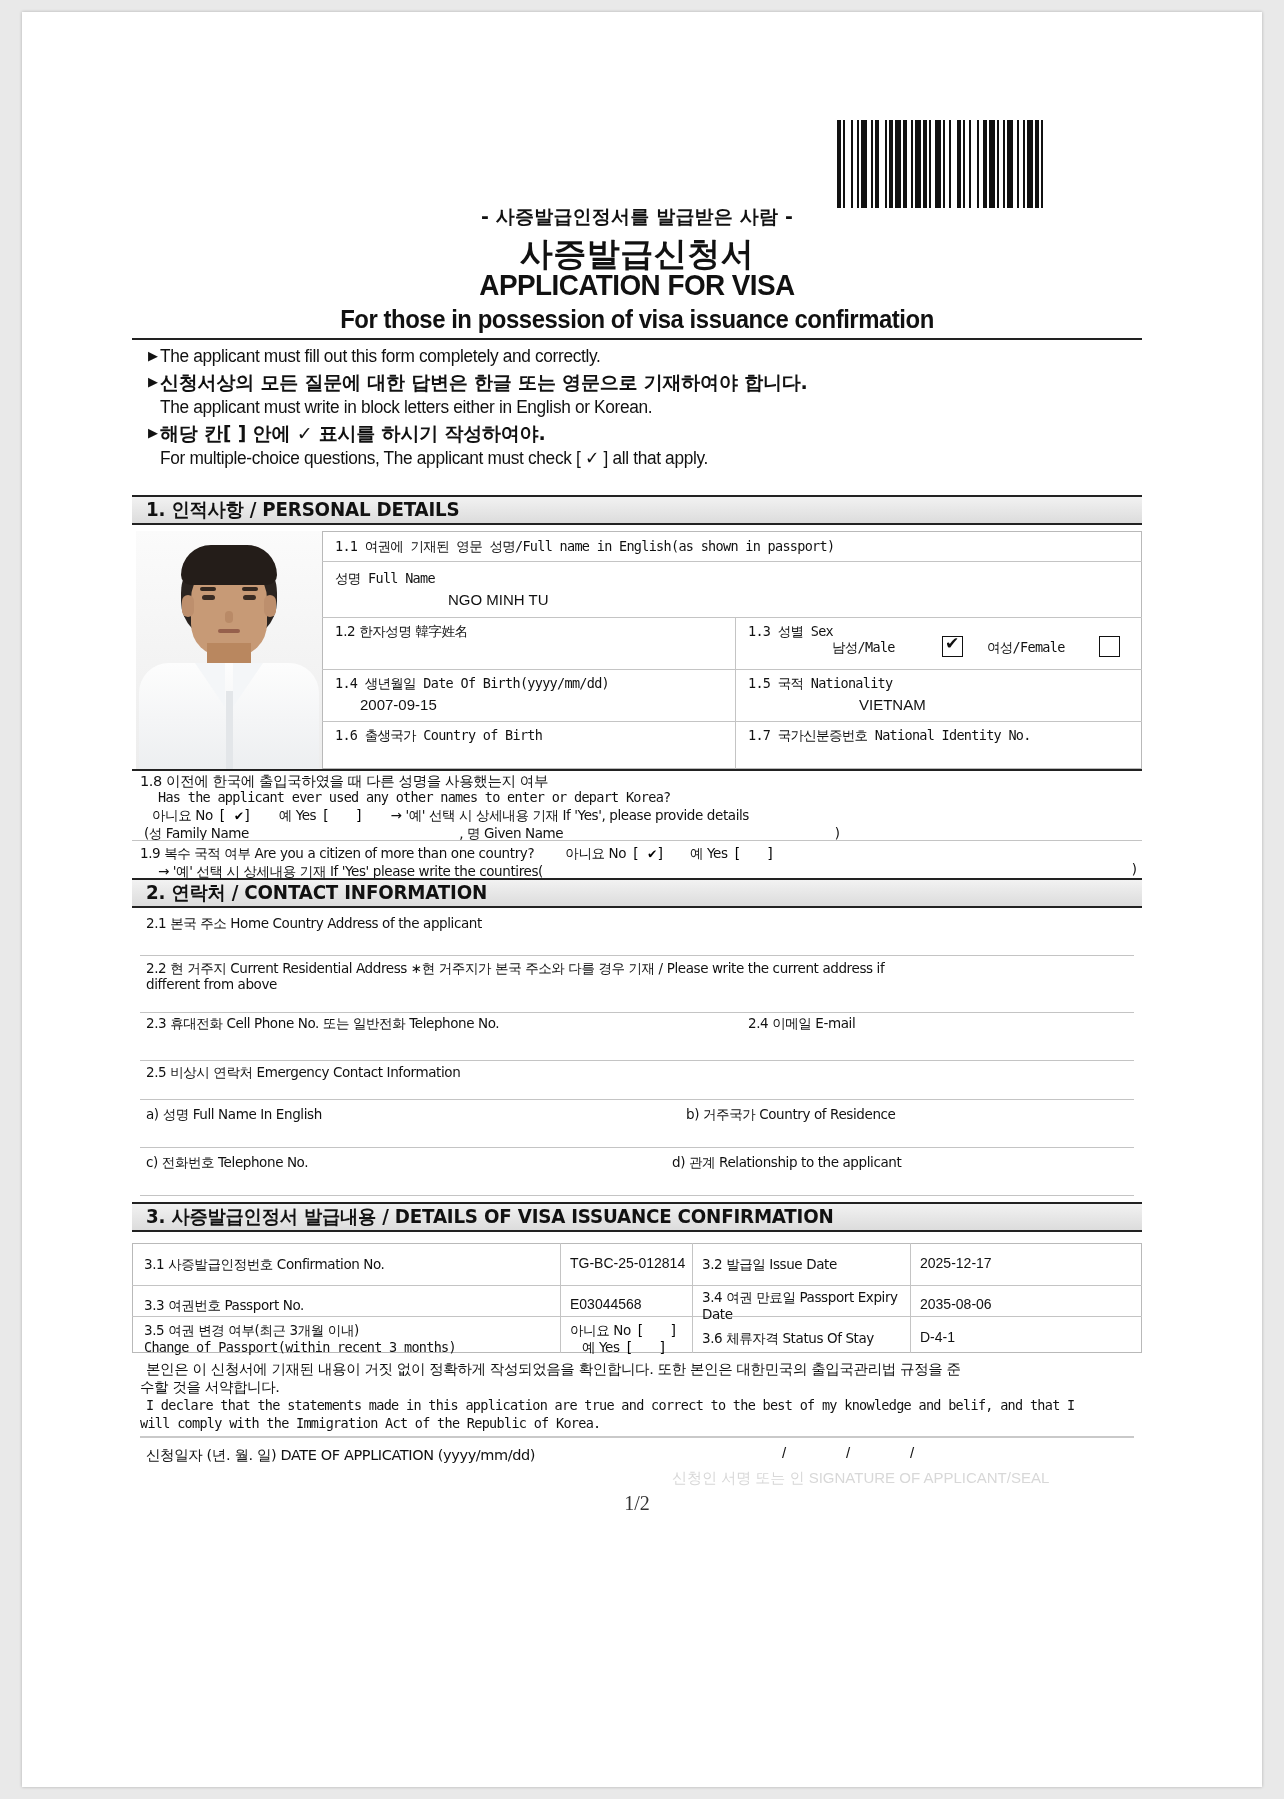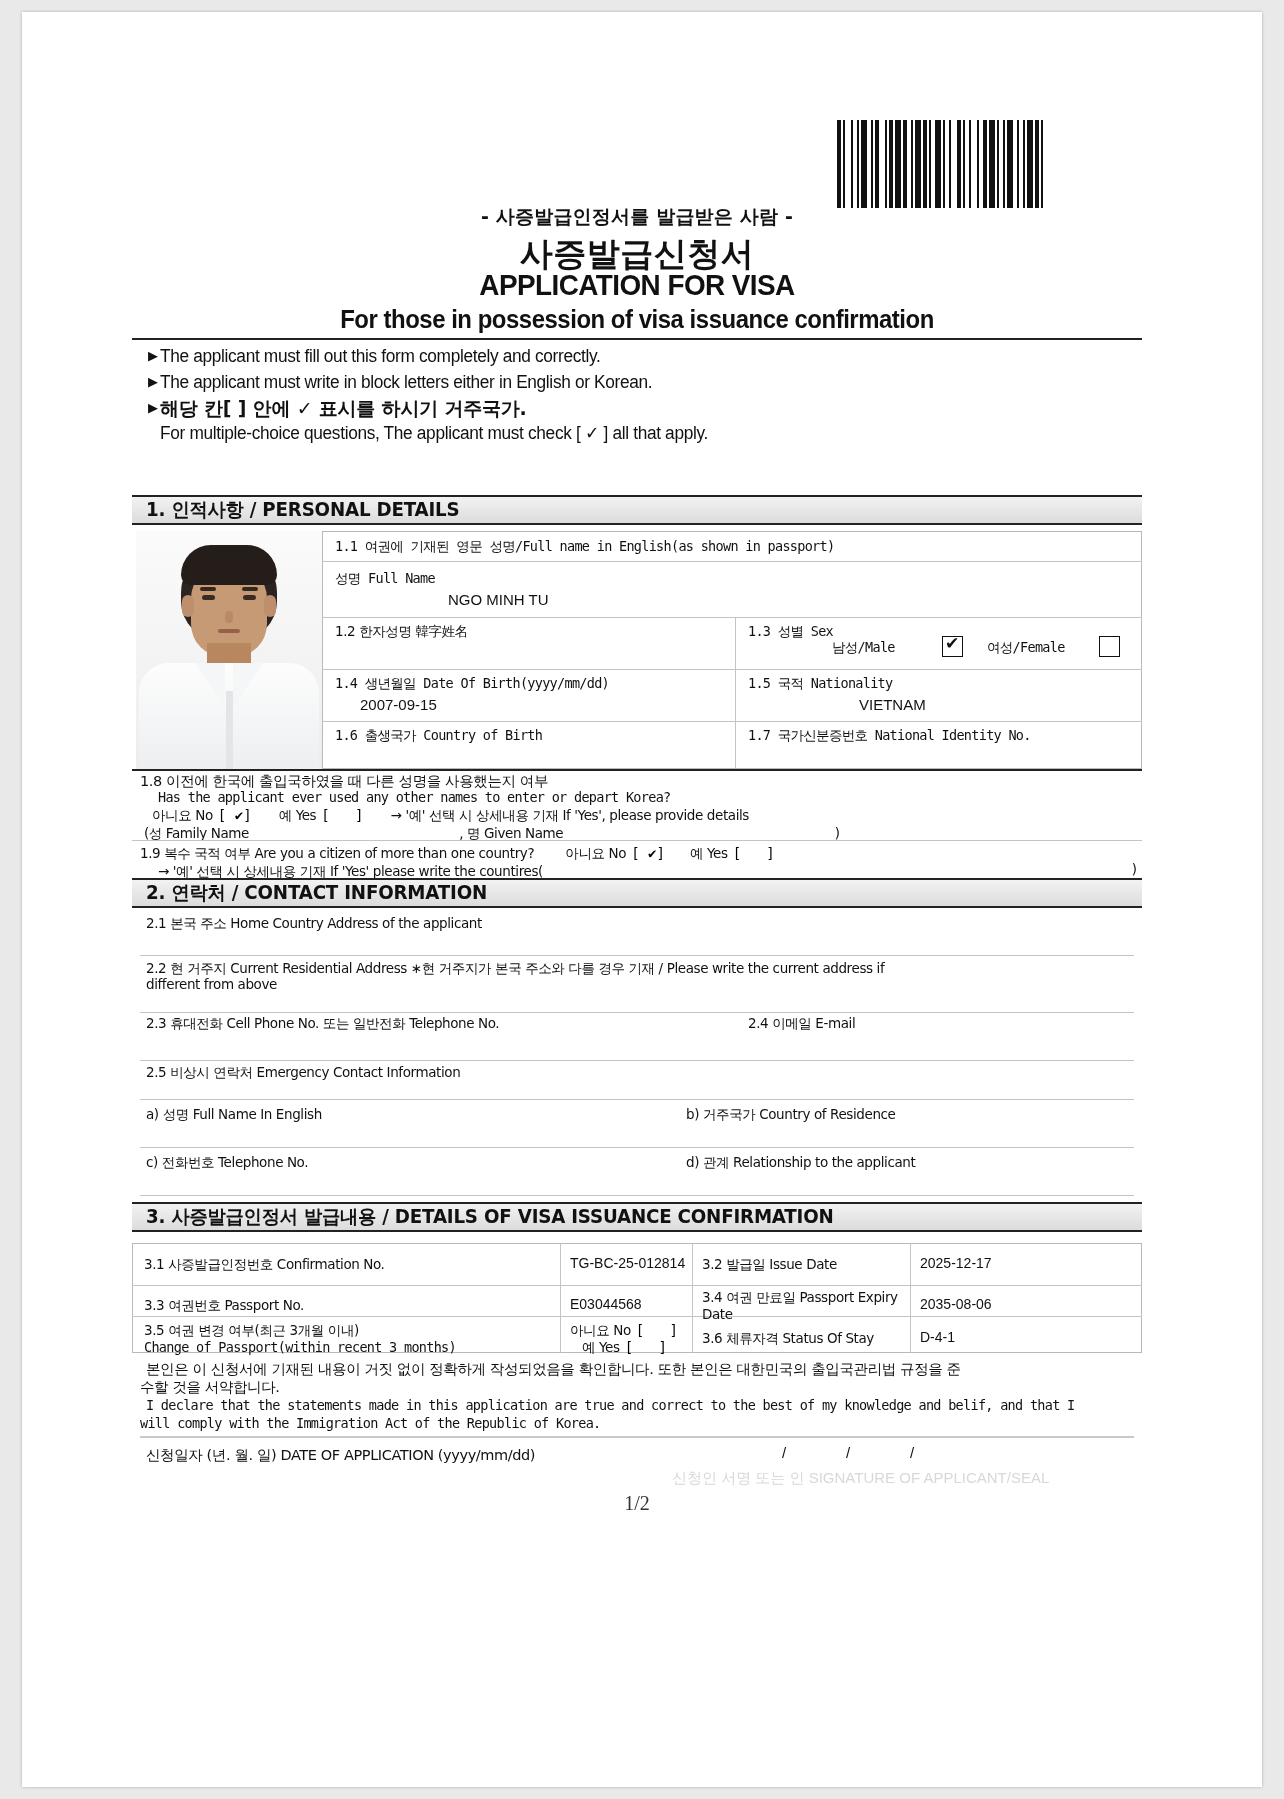--- a/index.html
+++ b/index.html
@@ -193,25 +193,26 @@
     <div class="title-sub">For those in possession of visa issuance confirmation</div>
     <div class="rule-thick" style="top:326px"></div>
 
     <div class="instr">
       <div class="row">
         <span class="tri">▶</span>
         <div class="en">The applicant must fill out this form completely and correctly.</div>
       </div>
       <div class="row">
         <span class="tri">▶</span>
+        <div class="ko">신청서상의 모든 질문에 대한 답변은 한글 또는 영문으로 기재하여야 합니다.</div>
         <div class="en">The applicant must write in block letters either in English or Korean.</div>
       </div>
       <div class="row">
         <span class="tri">▶</span>
-        <div class="ko">해당 칸[ ] 안에 ✓ 표시를 하시기 거주국가.</div>
+        <div class="ko">해당 칸[ ] 안에 ✓ 표시를 하시기 작성하여야.</div>
         <div class="en">For multiple-choice questions, The applicant must check [ ✓ ] all that apply.</div>
       </div>
     </div>
 
     <div class="secbar" style="top:483px">
       <span>1. 인적사항 / PERSONAL DETAILS</span>
     </div>
 
     <div class="photo">
       <div class="bg"></div>
@@ -317,21 +318,21 @@
     <div class="hline" style="left:8px; top:1087px; width:994px;"></div>
 
     <div class="abs lbl ko" style="left:14px; top:1094px;">a) 성명 Full Name In English</div>
     <div class="abs val" style="left:14px; top:1114px;"></div>
     <div class="abs lbl ko" style="left:554px; top:1094px;">b) 거주국가 Country of Residence</div>
     <div class="abs val" style="left:554px; top:1114px;"></div>
     <div class="hline" style="left:8px; top:1135px; width:994px;"></div>
 
     <div class="abs lbl ko" style="left:14px; top:1142px;">c) 전화번호 Telephone No.</div>
     <div class="abs val" style="left:14px; top:1162px;"></div>
-    <div class="abs lbl ko" style="left:554px; top:1142px;">d) 관계 Relationship to the applicant</div>
+    <div class="abs lbl ko" style="left:540px; top:1142px;">d) 관계 Relationship to the applicant</div>
     <div class="abs val" style="left:554px; top:1162px;"></div>
     <div class="hline" style="left:8px; top:1183px; width:994px;"></div>
 
     <div class="secbar" style="top:1190px">
       <span>3. 사증발급인정서 발급내용 / DETAILS OF VISA ISSUANCE CONFIRMATION</span>
     </div>
 
     <div class="box" style="left:0; top:1231px; width:1010px; height:110px;"></div>
     <div class="hline" style="left:0; top:1273px; width:1010px;"></div>
     <div class="hline" style="left:0; top:1304px; width:1010px;"></div>

